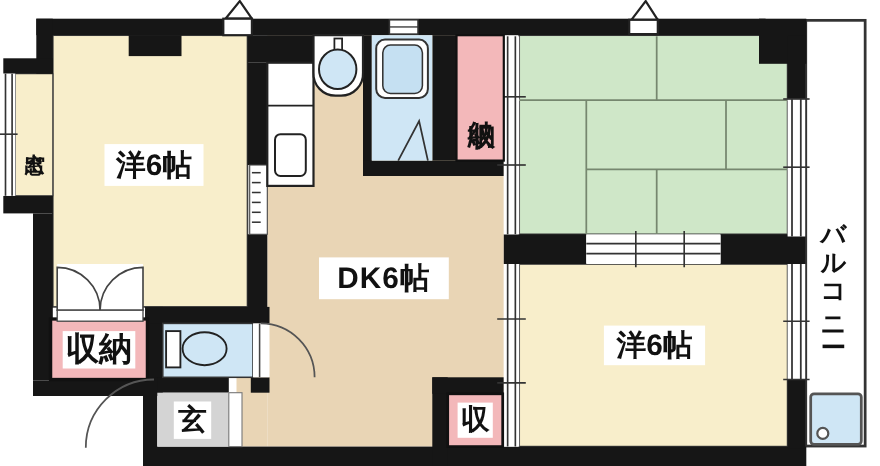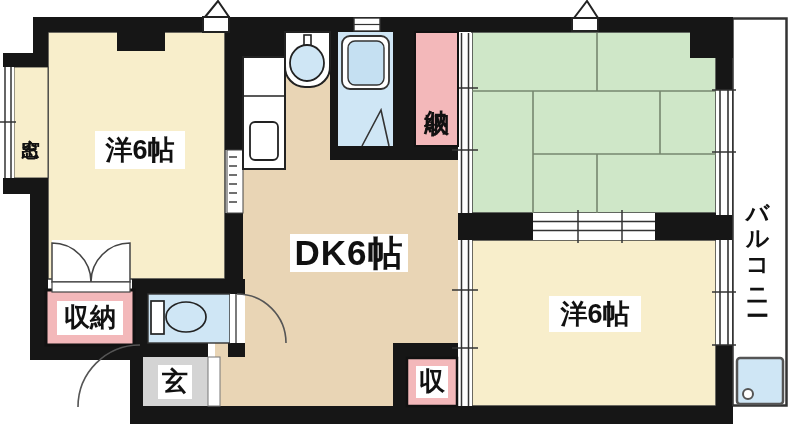--- a/index.html
+++ b/index.html
@@ -175,28 +175,28 @@
   </g>
 
   <g fill="none" stroke="var(--arc)" stroke-width="1.6">
     <path d="M237 294 A49 49 0 0 1 286 343"></path>
     <path d="M140 345 A62 62 0 0 0 78 407"></path>
   </g>
 </svg>
 
   <div class="lbl box" style="left:95px;top:131px;width:90px;height:38px;font-size:27px;">洋6帖</div>
 
-  <div class="lbl box" style="left:290px;top:234px;width:118px;height:38px;font-size:35px;letter-spacing:1px;">DK6帖</div>
+  <div class="lbl box" style="left:290px;top:234px;width:118px;height:38px;font-size:27px;letter-spacing:1px;">DK6帖</div>
 
 
   <div class="lbl box" style="left:549px;top:296px;width:92px;height:36px;font-size:27px;">洋6帖</div>
 
   <div class="lbl vert" style="left:419px;top:50px;width:36px;height:80px;font-size:25px;">収納</div>
 
-  <div class="lbl box" style="left:57px;top:301px;width:66px;height:34px;font-size:26px;">収納</div>
+  <div class="lbl box" style="left:57px;top:301px;width:66px;height:34px;font-size:30px;">収納</div>
 
   <div class="lbl box" style="left:416px;top:366px;width:32px;height:32px;font-size:26px;">収</div>
 
   <div class="lbl box" style="left:158px;top:365px;width:34px;height:34px;font-size:26px;">玄</div>
 
   <div class="lbl vert" style="left:17px;top:84px;width:27px;height:80px;font-size:19px;">出窓</div>
 
   <div class="lbl vert" style="left:742px;top:148px;width:32px;height:195px;font-size:23px;letter-spacing:3px;">バルコニー</div>
 
 </div>

